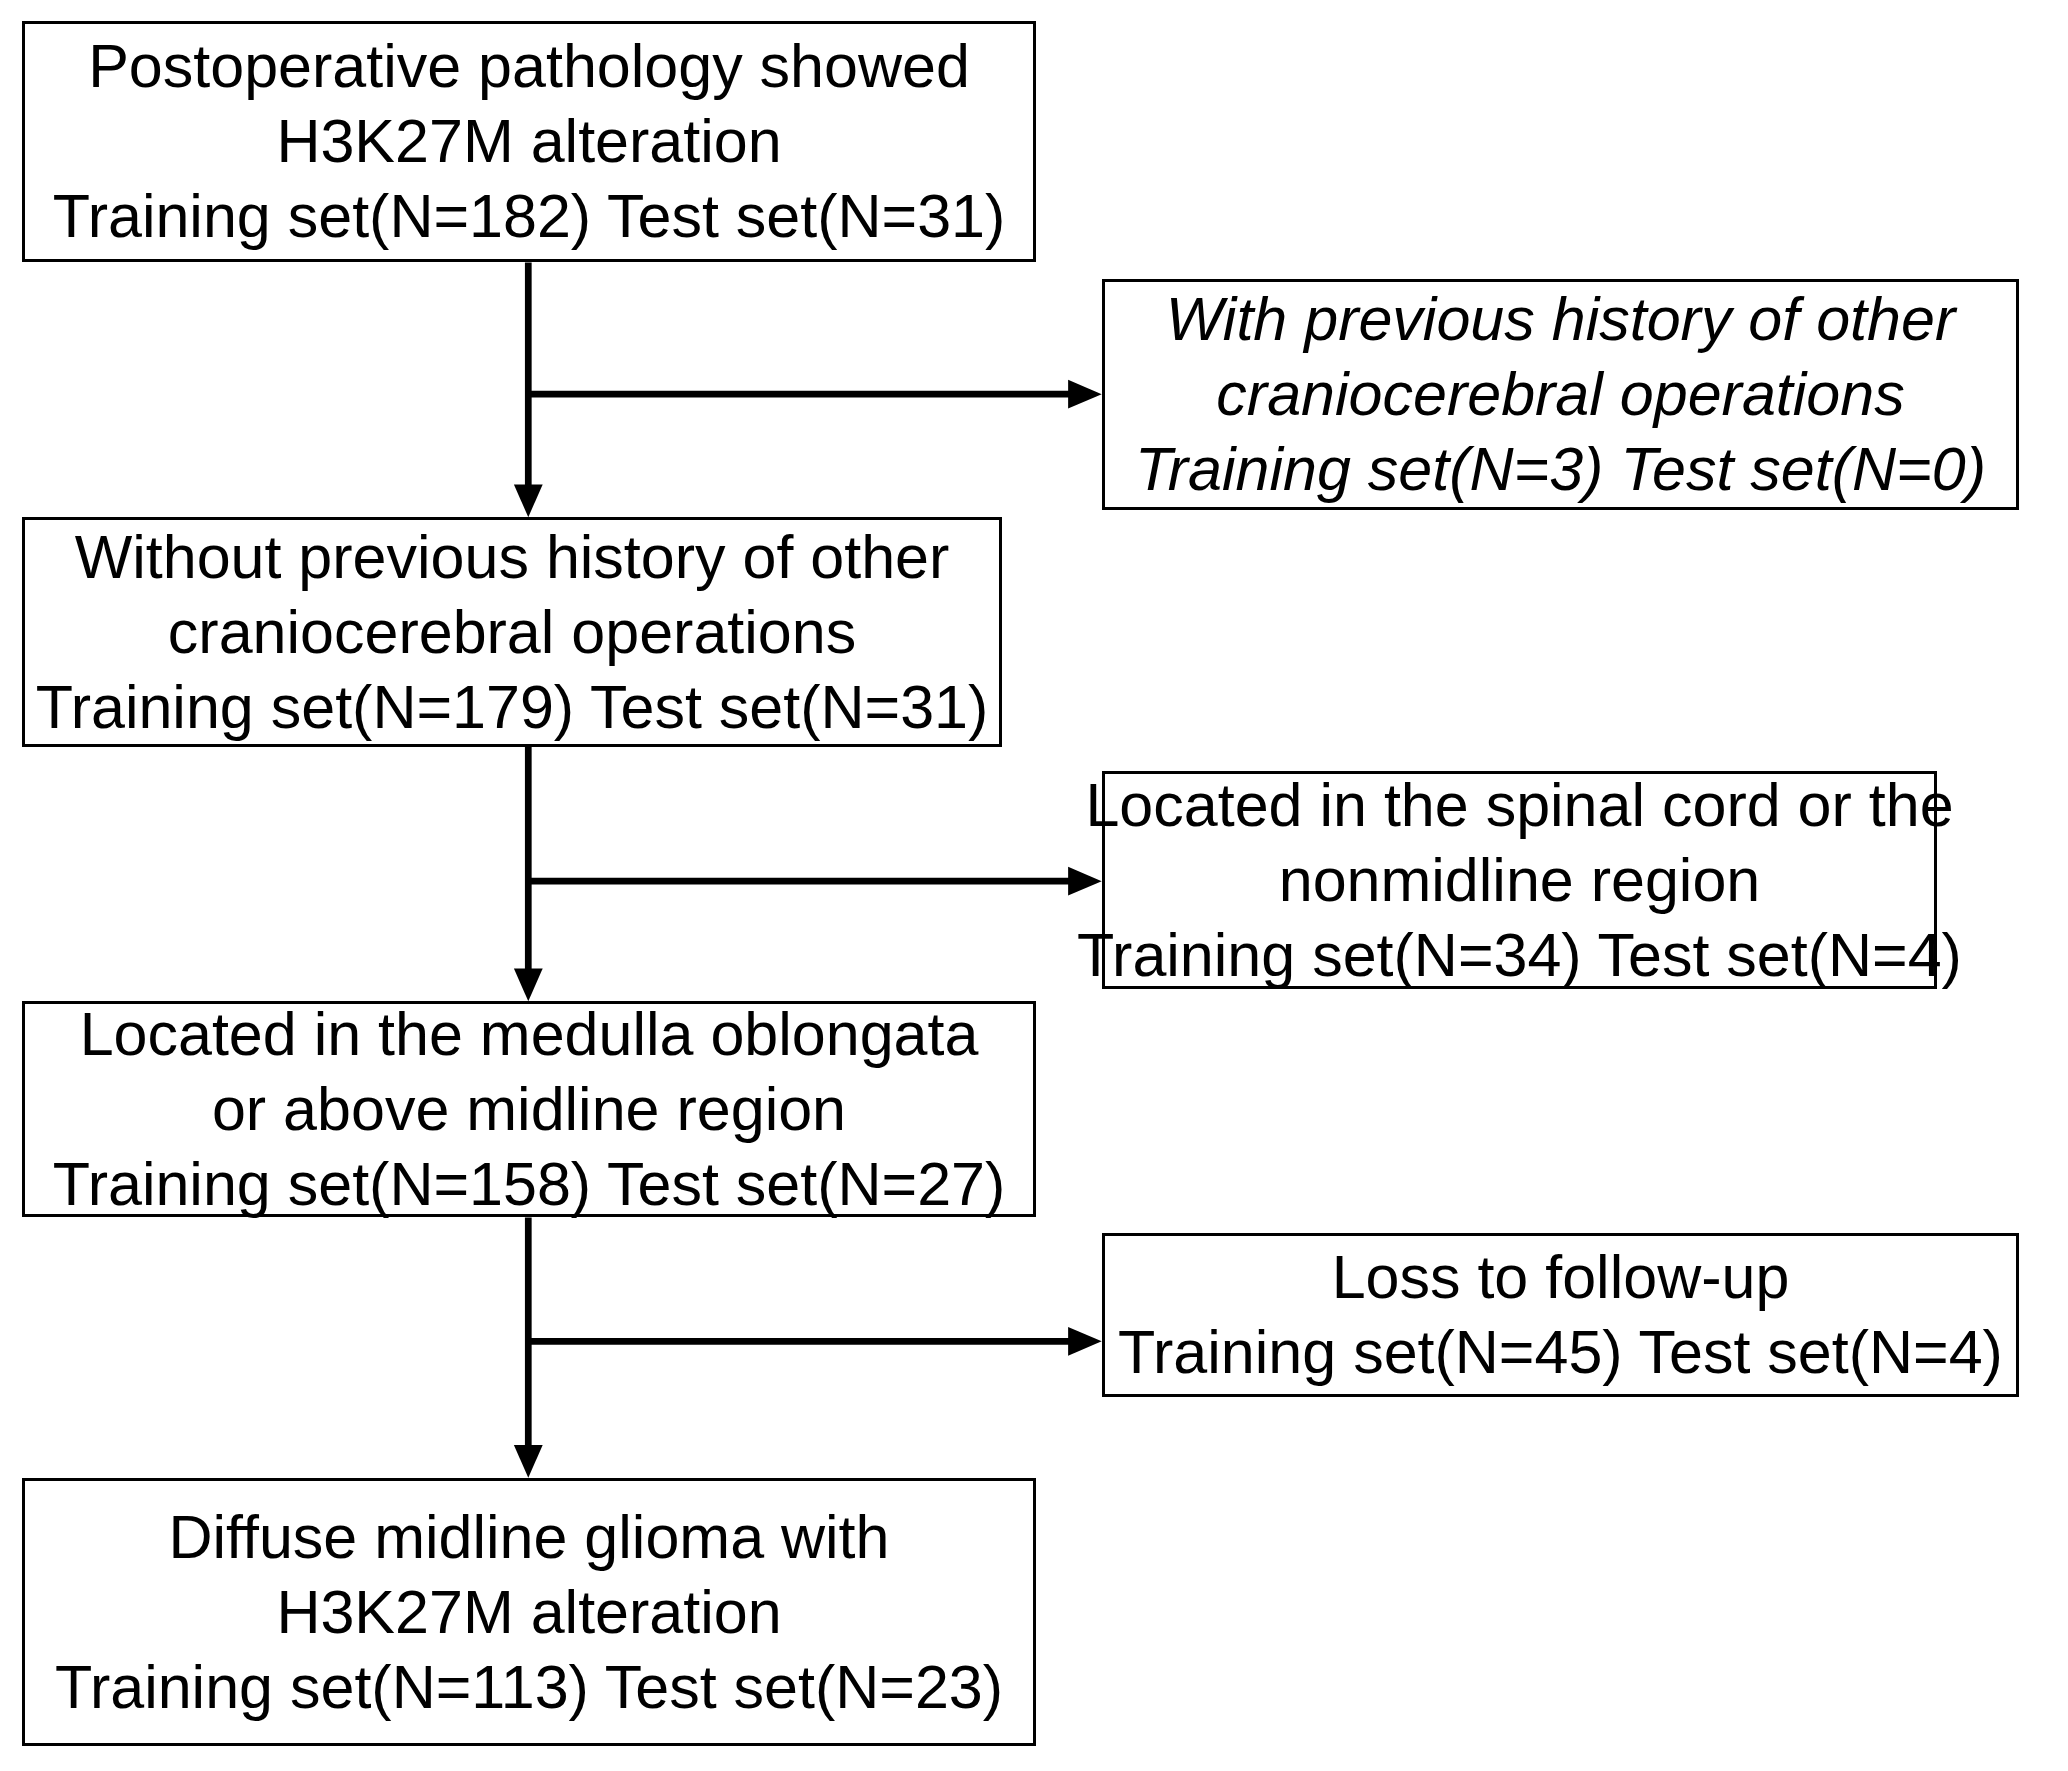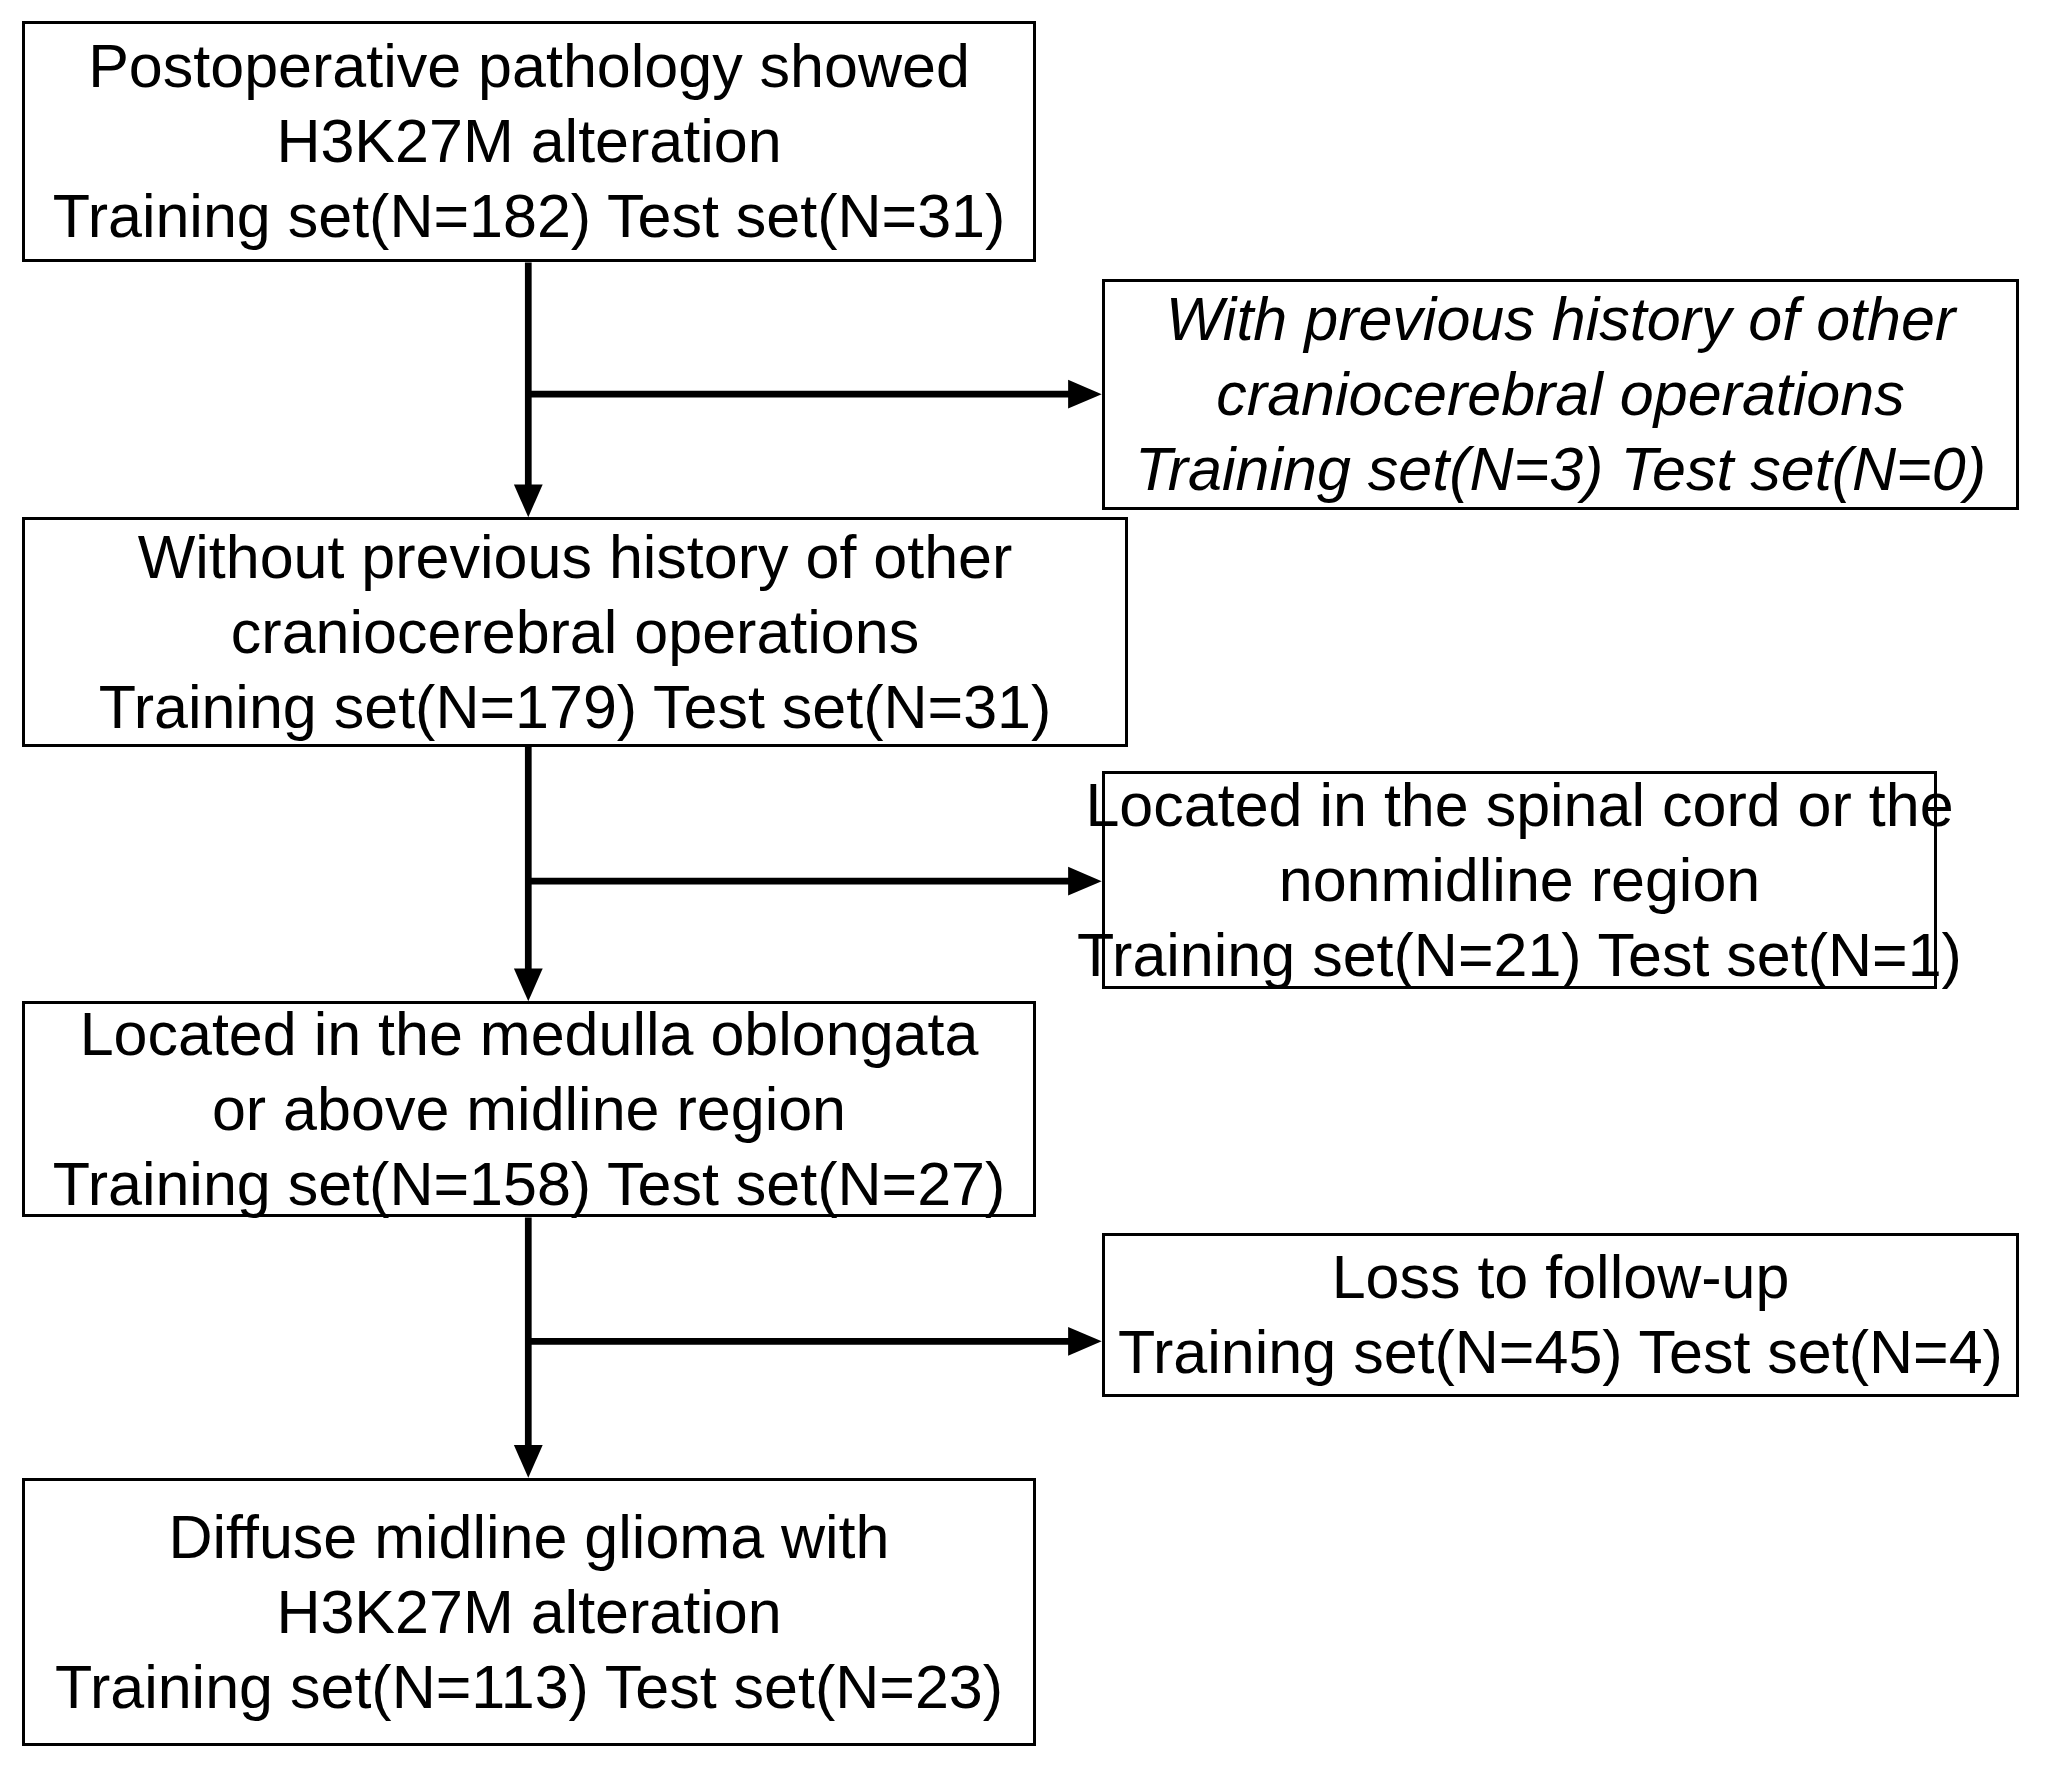--- a/index.html
+++ b/index.html
@@ -76,21 +76,21 @@
     <line class="connector" x1="550" y1="1396" x2="1116" y2="1396"></line>
     <polygon class="arrowhead" points="1147,1396 1112,1381 1112,1411"></polygon>
   </svg>
 
   <div class="box" style="left:22px; top:21px; width:1014px; height:241px;">
     <div class="bline">Postoperative pathology showed</div>
     <div class="bline">H3K27M alteration</div>
     <div class="bline">Training set(N=182) Test set(N=31)</div>
   </div>
 
-  <div class="box" style="left:22px; top:517px; width:1106px; height:230px;">
+  <div class="box" style="left:22px; top:517px; width:980px; height:230px;">
     <div class="bline">Without previous history of other</div>
     <div class="bline">craniocerebral operations</div>
     <div class="bline">Training set(N=179) Test set(N=31)</div>
   </div>
 
   <div class="box" style="left:22px; top:1001px; width:1014px; height:216px;">
     <div class="bline">Located in the medulla oblongata</div>
     <div class="bline">or above midline region</div>
     <div class="bline">Training set(N=158) Test set(N=27)</div>
   </div>
@@ -103,21 +103,21 @@
 
   <div class="box" style="left:1102px; top:279px; width:917px; height:231px;font-style:italic;">
     <div class="bline">With previous history of other</div>
     <div class="bline">craniocerebral operations</div>
     <div class="bline">Training set(N=3) Test set(N=0)</div>
   </div>
 
   <div class="box" style="left:1102px; top:771px; width:835px; height:218px;">
     <div class="bline">Located in the spinal cord or the</div>
     <div class="bline">nonmidline region</div>
-    <div class="bline">Training set(N=21) Test set(N=1)</div>
+    <div class="bline">Training set(N=34) Test set(N=4)</div>
   </div>
 
   <div class="box" style="left:1102px; top:1233px; width:917px; height:164px;">
     <div class="bline">Loss to follow-up</div>
     <div class="bline">Training set(N=45) Test set(N=4)</div>
   </div>
 
 </div>
 
 

